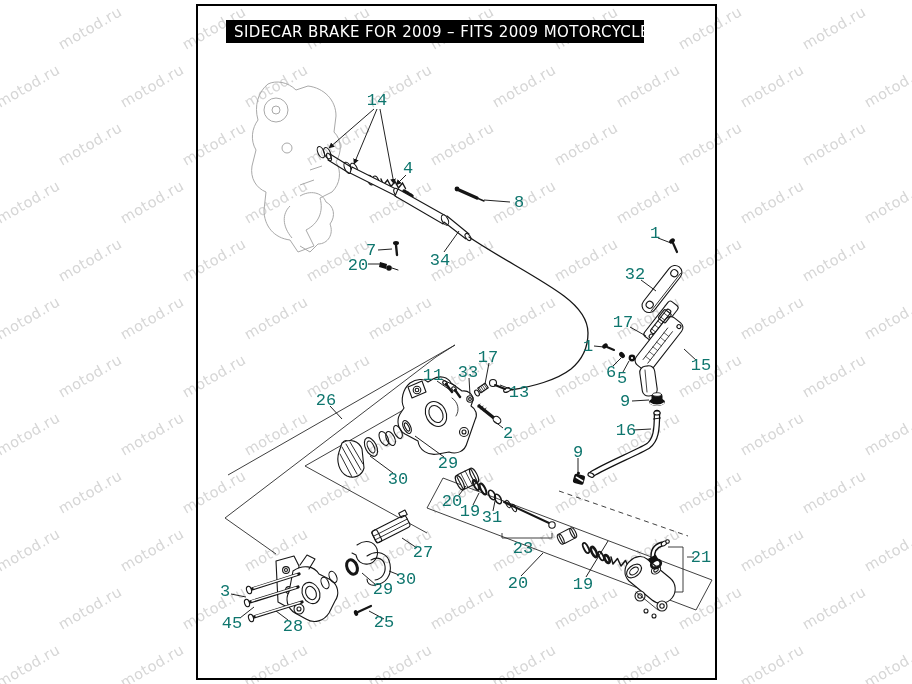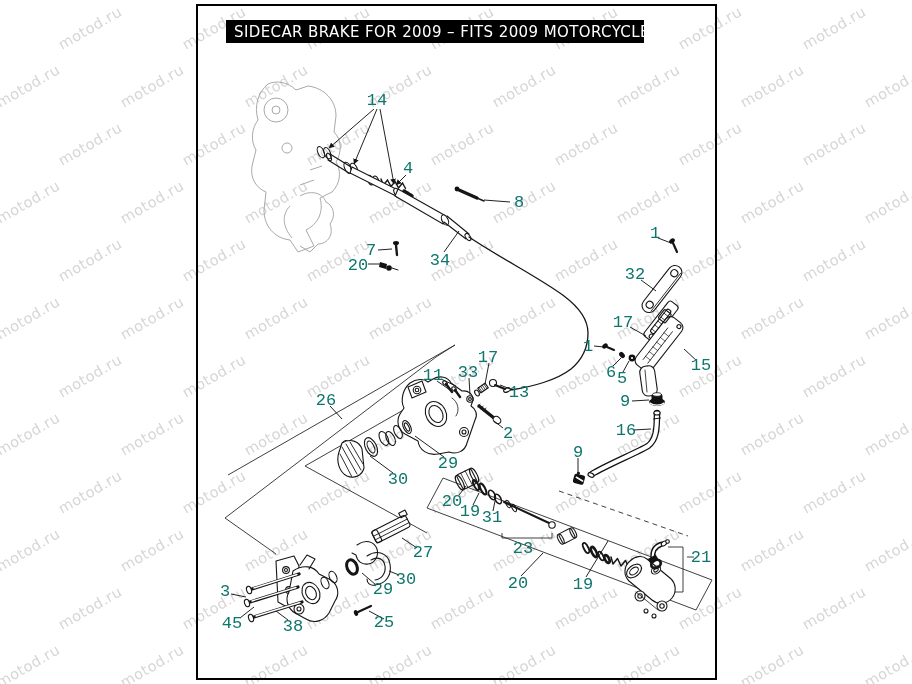--- a/index.html
+++ b/index.html
@@ -529,15 +529,15 @@
   <div class="callout" style="left:523px;top:548px">23</div>
   <div class="callout" style="left:518px;top:583px">20</div>
   <div class="callout" style="left:583px;top:584px">19</div>
   <div class="callout" style="left:578px;top:452px">9</div>
   <div class="callout" style="left:701px;top:557px">21</div>
   <div class="callout" style="left:423px;top:552px">27</div>
   <div class="callout" style="left:406px;top:579px">30</div>
   <div class="callout" style="left:383px;top:589px">29</div>
   <div class="callout" style="left:225px;top:591px">3</div>
   <div class="callout" style="left:232px;top:623px">45</div>
-  <div class="callout" style="left:293px;top:626px">38</div>
+  <div class="callout" style="left:293px;top:626px">28</div>
   <div class="callout" style="left:384px;top:622px">25</div>
 </div>
 
 </body></html>

